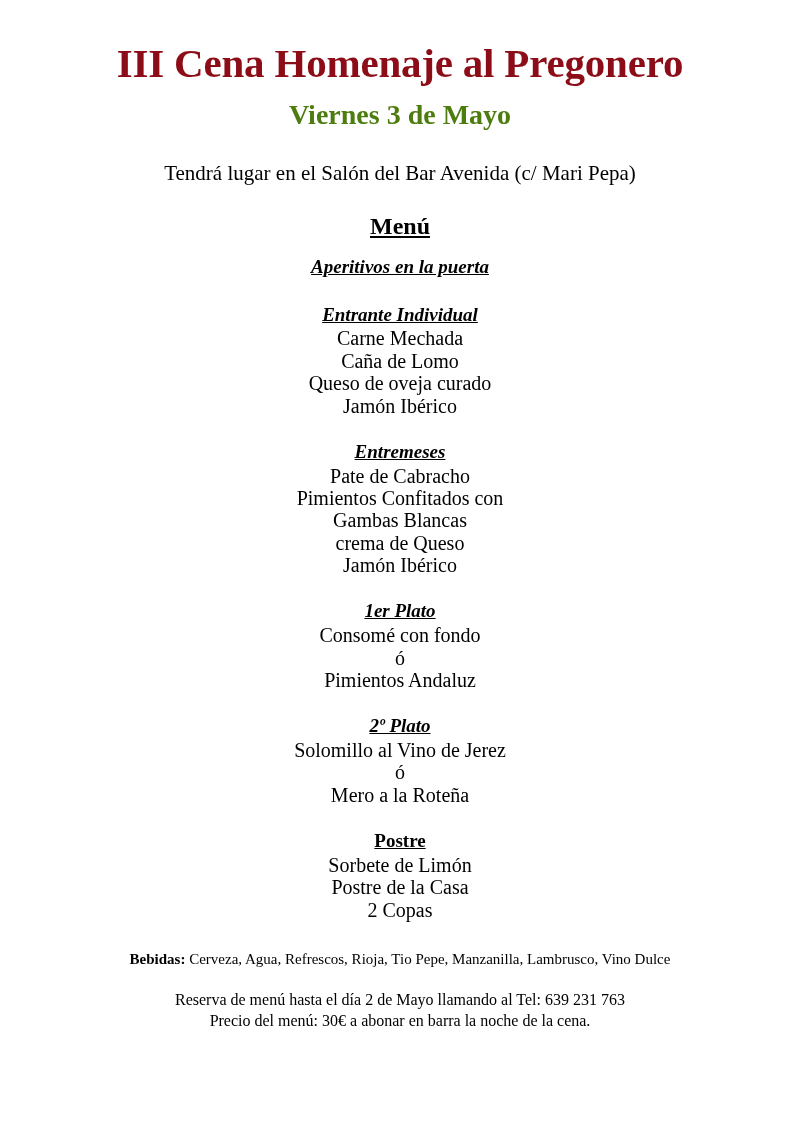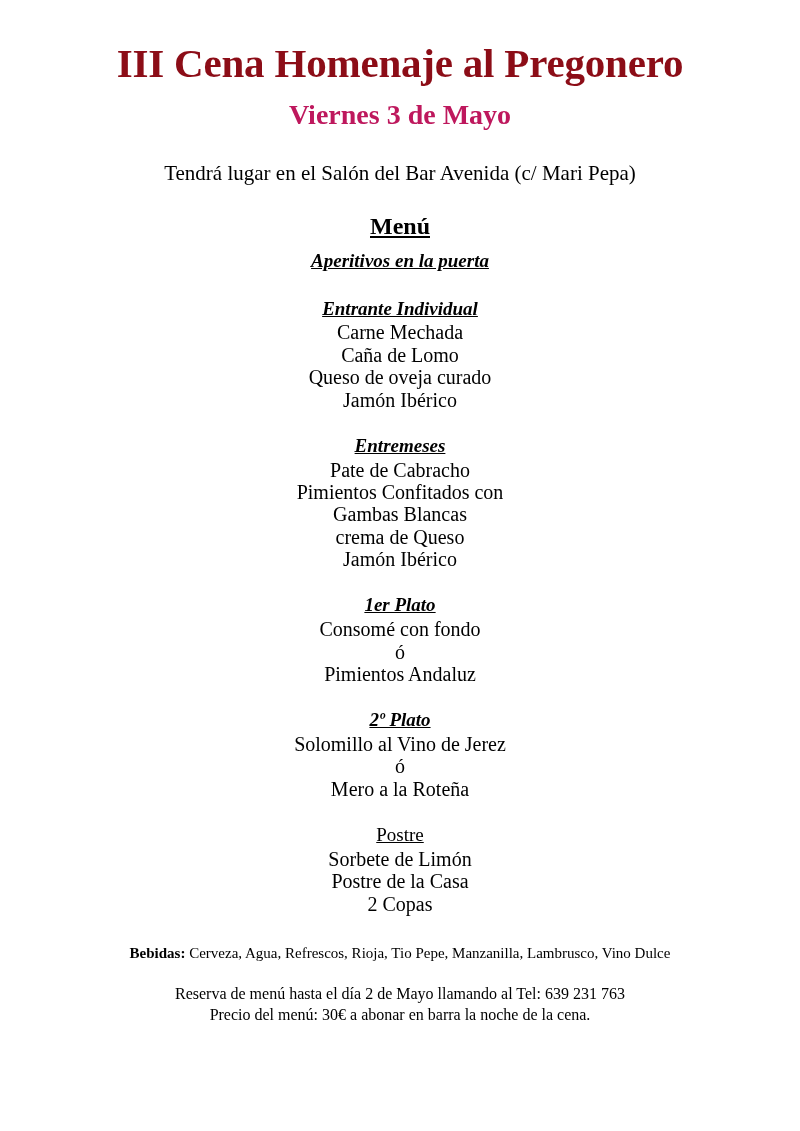--- a/index.html
+++ b/index.html
@@ -25,21 +25,21 @@
     text-align: center;
     color: #8c0d17;
     font-weight: bold;
     font-size: 41px;
     line-height: 1.05;
     margin-top: 42px;
     letter-spacing: -0.2px;
   }
   .subtitle {
     text-align: center;
-    color: #be185d;
+    color: #4d7c0f;
     font-weight: bold;
     font-size: 28px;
     margin-top: 14px;
   }
   .venue {
     text-align: center;
     font-size: 21px;
     margin-top: 30px;
   }
   .menu-heading {
@@ -47,31 +47,31 @@
     font-size: 24px;
     font-weight: bold;
     margin-top: 27px;
     text-decoration: underline;
   }
   .section {
     margin-top: 22px;
     text-align: center;
   }
   .section-first {
-    margin-top: 8px;
+    margin-top: 14px;
   }
   .section-title {
     font-weight: bold;
     font-style: italic;
     font-size: 19px;
     text-decoration: underline;
     line-height: 1.35;
   }
   .section-title-plain {
-    font-weight: normal;
+    font-weight: bold;
     font-size: 19px;
     text-decoration: underline;
     line-height: 1.35;
   }
   .item {
     font-size: 20px;
     line-height: 1.12;
   }
   .drinks {
     text-align: center;

